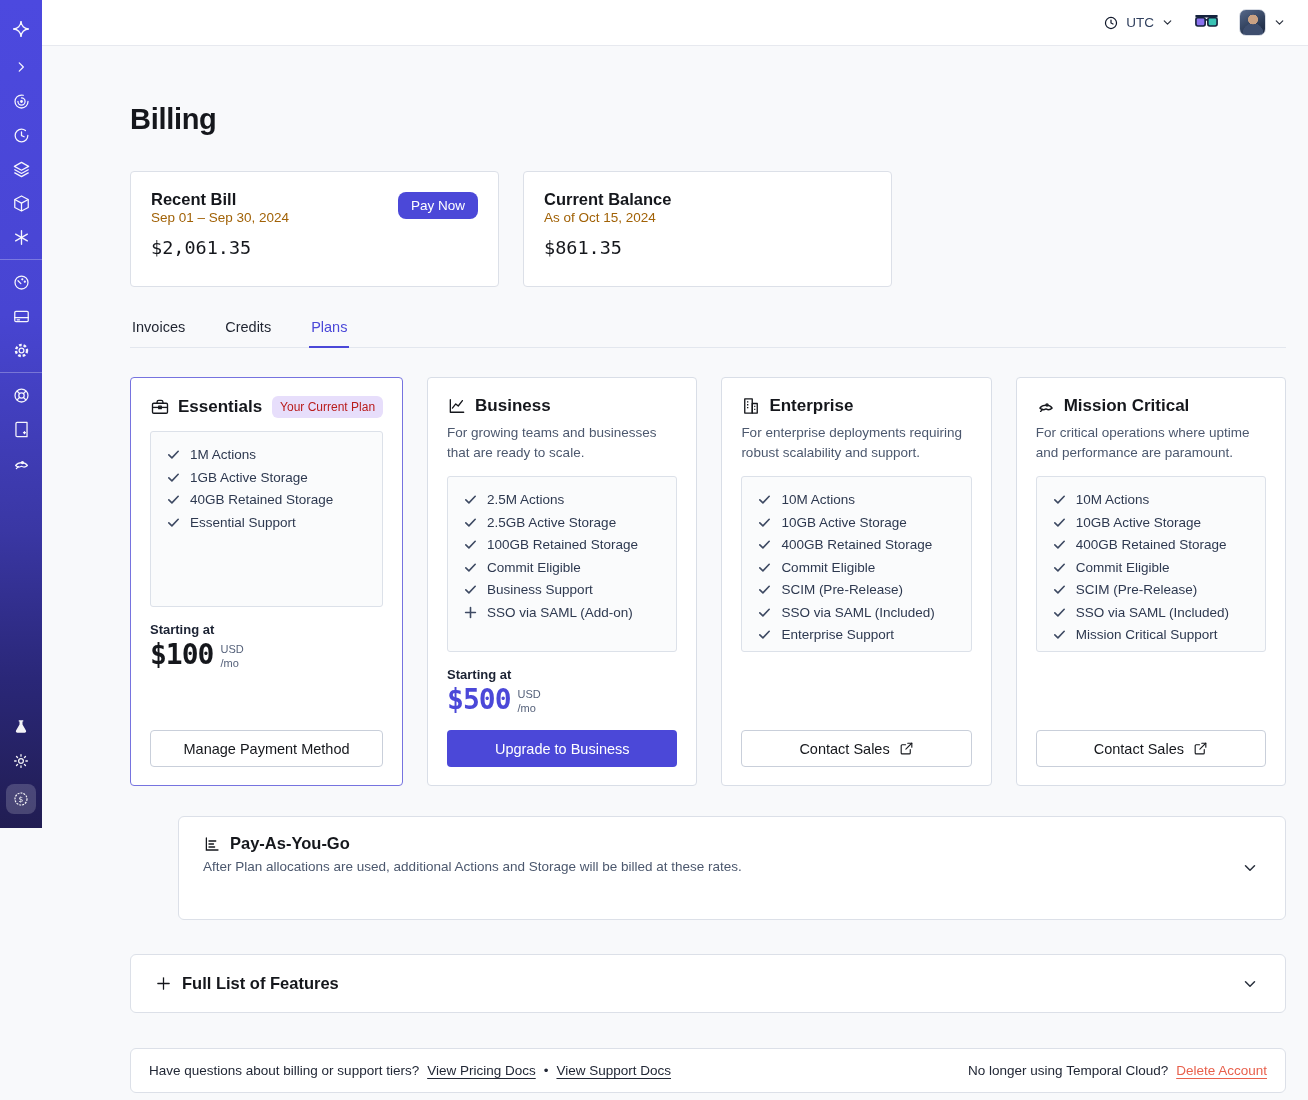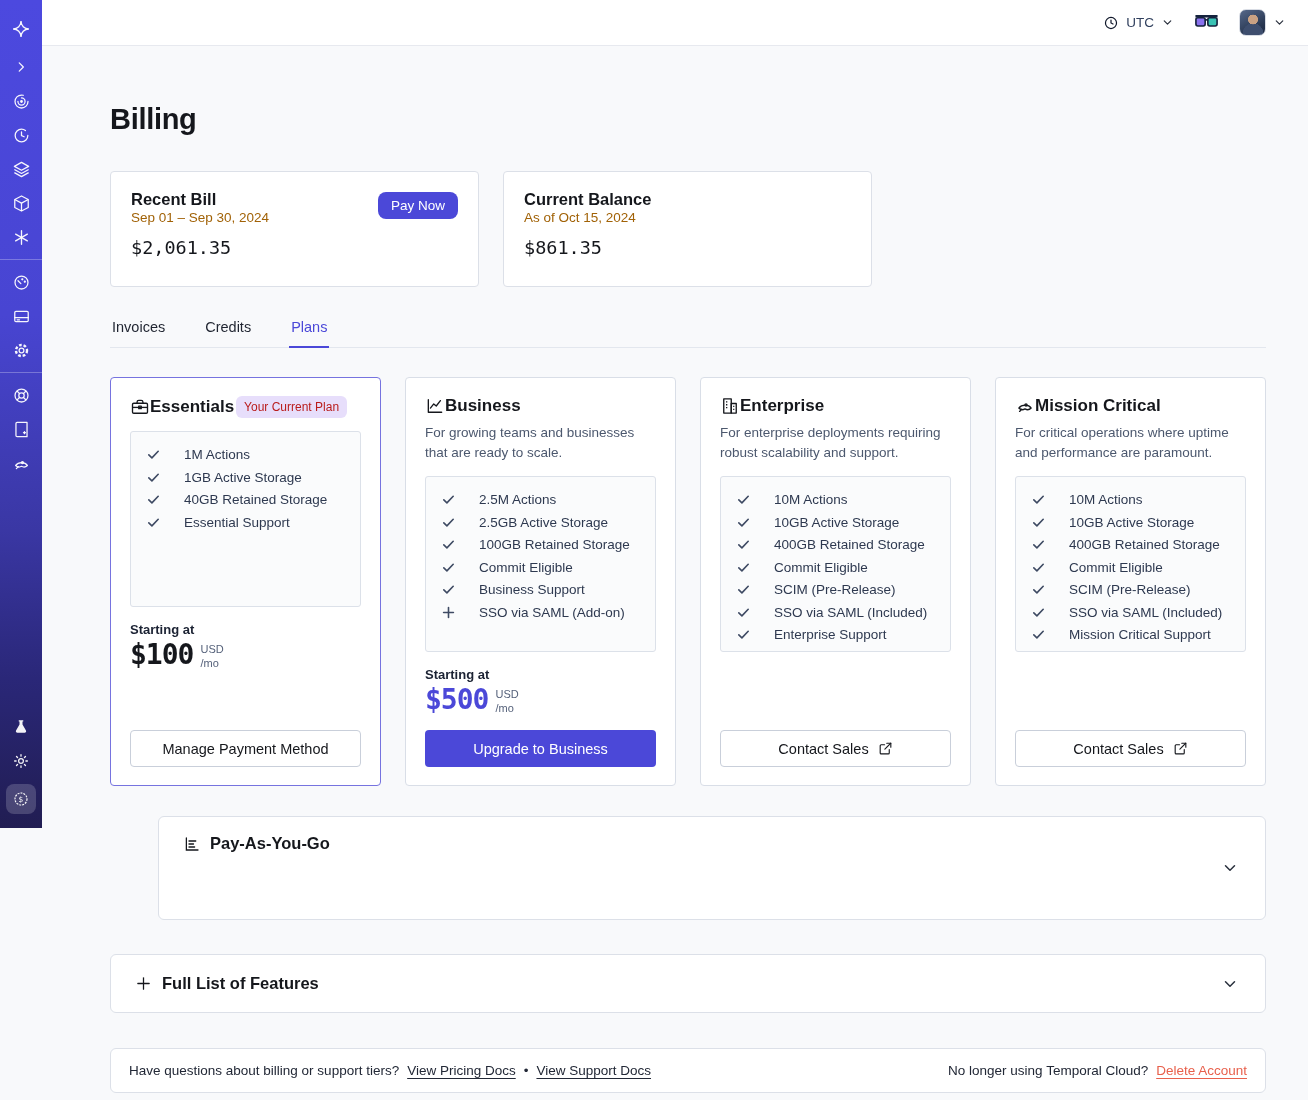--- a/index.html
+++ b/index.html
@@ -45,21 +45,21 @@
     width:27px; height:27px; border-radius:7px;
     background:
       radial-gradient(circle at 52% 38%, #C9A183 0 24%, rgba(0,0,0,0) 25%),
       radial-gradient(circle at 52% 95%, #3E4E6E 0 38%, rgba(0,0,0,0) 39%),
       linear-gradient(150deg,#56688A 0%,#273650 70%,#1B2740 100%);
     border:1px solid #D8DCE4; cursor:pointer;
   }
   .account { display:flex; align-items:center; gap:7px; }
 
   
-  .main { position:absolute; left:42px; top:46px; right:0; bottom:0; padding-left:68px; }
+  .main { position:absolute; left:42px; top:46px; right:0; bottom:0; padding-left:88px; }
   .content { width:1156px; }
   h1.page-title { margin-top:57px; font-size:29px; font-weight:600; letter-spacing:-.3px; color:#15171C; }
 
   .summary-row { margin-top:35px; display:flex; gap:24px; }
   .summary-card {
     width:369px; height:116px; background:#fff;
     border:1px solid #DCE0E8; border-radius:4px; padding:18px 20px; position:relative;
   }
   .card-title { font-size:16.5px; font-weight:600; color:#15171C; }
   .card-sub { margin-top:1px; font-size:13.5px; color:#a16207; }
@@ -75,33 +75,33 @@
   .tab { padding:8px 2px 11px; font-size:14.5px; color:#1F2430; font-weight:500; cursor:pointer; }
   .tab.active { color:#4B48D8; border-bottom:2px solid #4B48D8; margin-bottom:-1px; }
 
   
   .plans-row { margin-top:29px; display:flex; gap:24px; }
   .plan-card {
     flex:1 1 0; height:409px; background:#fff; border:1px solid #D9DEE7; border-radius:4px;
     padding:18px 19px; display:flex; flex-direction:column;
   }
   .plan-card.current { border-color:#7673DF; }
-  .plan-head { display:flex; align-items:center; }
+  .plan-head { display:flex; align-items:center; gap:8px; }
   .plan-title { font-size:17px; font-weight:600; color:#15171C; white-space:nowrap; }
   .badge {
     background:#E7DEFB; color:#b91c1c; font-size:12px; font-weight:500;
     padding:4px 8px; border-radius:6px; margin-left:2px; white-space:nowrap;
   }
   .plan-desc { margin-top:7px; font-size:13.5px; line-height:1.45; color:#4C586E; min-height:40px; }
   .feature-box {
     margin-top:13px; height:176px; background:#FAFBFC;
     border:1px solid #DCE1E9; border-radius:3px; padding:15px; overflow:hidden;
   }
   .feature-box ul { list-style:none; }
-  .feature-box li { display:flex; align-items:center; gap:23px; font-size:13.5px; color:#2E3950; margin-bottom:7.5px; }
+  .feature-box li { display:flex; align-items:center; gap:9px; font-size:13.5px; color:#2E3950; margin-bottom:7.5px; }
   .feature-box li svg { flex-shrink:0; }
   .starting { margin-top:15px; font-size:13px; font-weight:600; color:#1B2233; }
   .price-row { display:flex; align-items:flex-start; gap:7px; margin-top:1px; }
   .amount { font-family:"DejaVu Sans Mono",monospace; font-size:28px; font-weight:700; letter-spacing:-1px; color:#15171C; }
   .amount.accent { color:#4B48D8; }
   .per { font-size:11px; color:#55617A; line-height:1.3; padding-top:4px; }
   .plan-cta {
     margin-top:auto; height:37px; border-radius:4px; width:100%;
     display:flex; align-items:center; justify-content:center; gap:9px;
     font-size:14.5px; font-weight:500; cursor:pointer; font-family:"Liberation Sans",sans-serif;text-align:center;
@@ -577,20 +577,21 @@
         <span>
           <svg width="18" height="18" viewBox="0 0 24 24" fill="none" stroke="#15171C" stroke-width="1.7" stroke-linecap="round">
               <path d="M4.5 4 V20 H20"></path>
               <line x1="8" y1="8" x2="17" y2="8"></line>
               <line x1="8" y1="12" x2="14" y2="12"></line>
               <line x1="8" y1="16" x2="15.5" y2="16"></line>
             </svg>
         </span>
         <span class="panel-title">Pay-As-You-Go</span>
       </div>
+      <div class="panel-desc">After Plan allocations are used, additional Actions and Storage will be billed at these rates.</div>
       <span class="panel-chevron">
         <svg width="18" height="18" viewBox="0 0 24 24" fill="none" stroke="#29303D" stroke-width="2" stroke-linecap="round" stroke-linejoin="round">
             <polyline points="6 9 12 15 18 9"></polyline>
           </svg>
       </span>
     </section>
 
     <section class="panel features-panel">
       <span>
         <svg width="17" height="17" viewBox="0 0 24 24" fill="none" stroke="#15171C" stroke-width="1.8" stroke-linecap="round">

